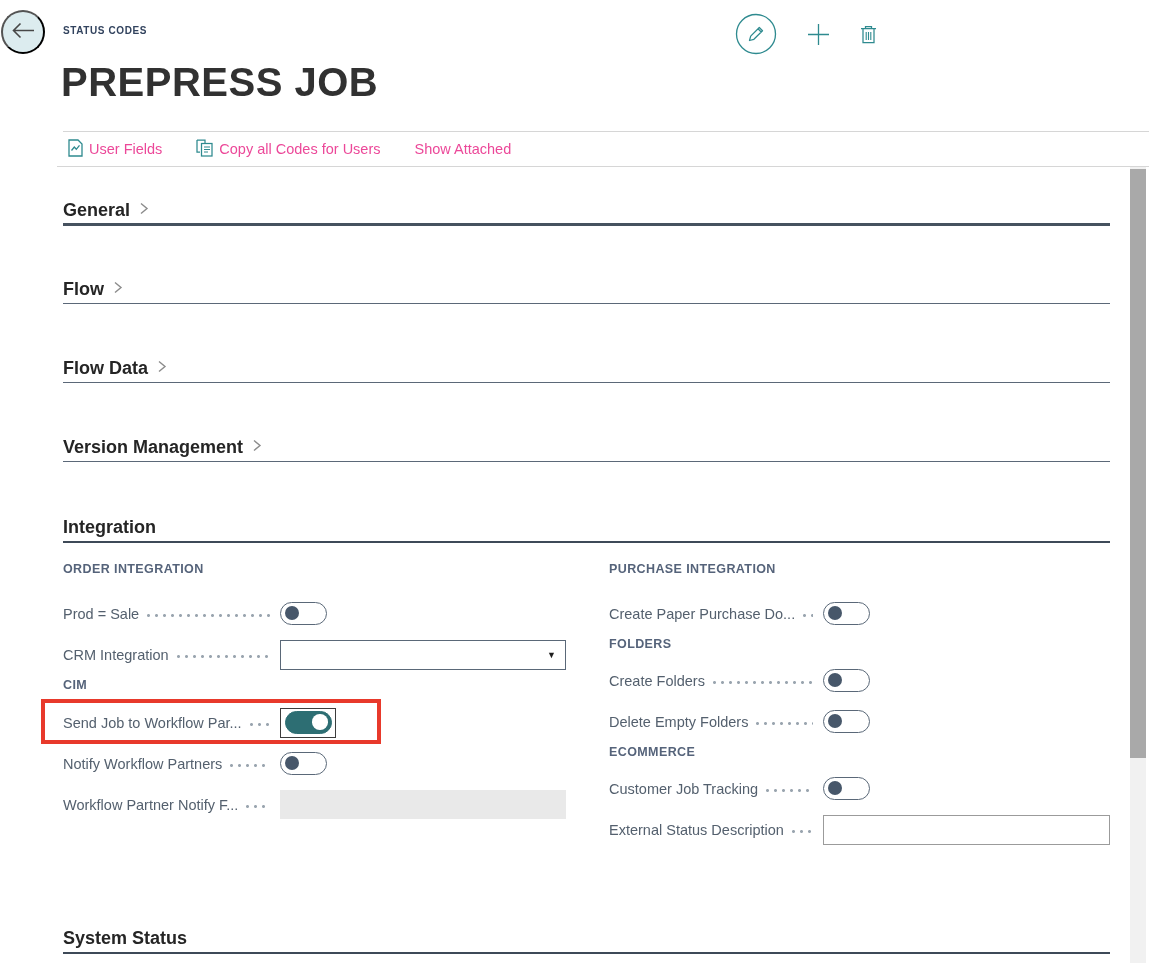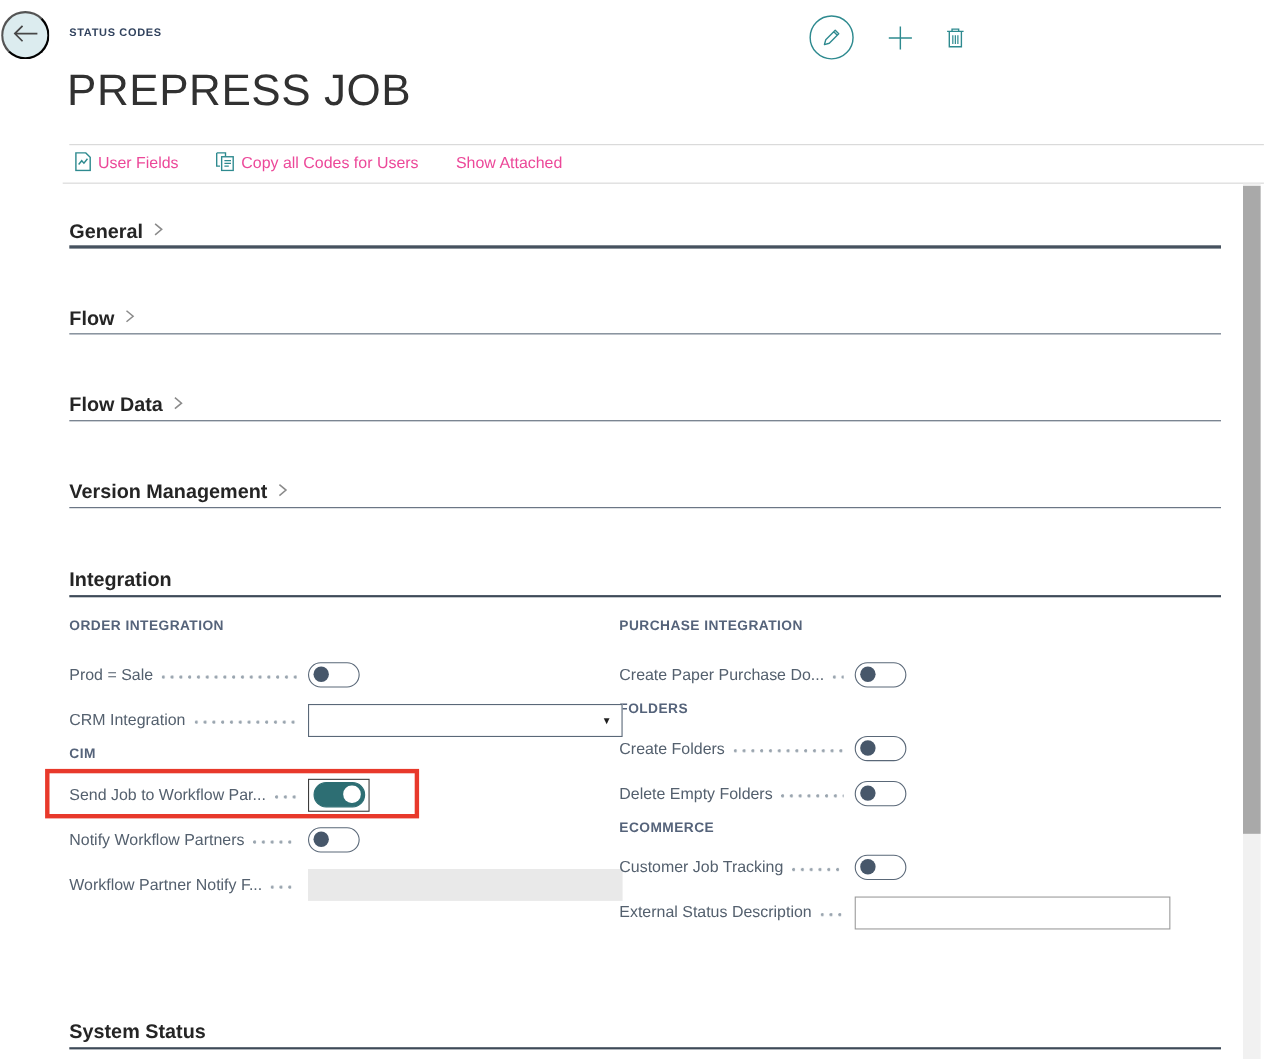--- a/index.html
+++ b/index.html
@@ -20,21 +20,21 @@
     display: flex; align-items: center; justify-content: center;
     cursor: pointer;
   }
   .page-caption {
     position: absolute; left: 63px; top: 25px;
     font-size: 10px; font-weight: 700; letter-spacing: 0.6px;
     color: #32435e;
   }
   .page-title {
     position: absolute; left: 61px; top: 60px;
-    font-size: 40px; font-weight: 400; letter-spacing: 0.5px;
+    font-size: 40px; font-weight: 700; letter-spacing: 0.5px;
     color: #313131;
   }
   .header-actions {
     position: absolute; left: 733px; top: 11px;
     display: flex; align-items: center; gap: 26px;
   }
   .icon-btn { background: none; border: none; cursor: pointer; padding: 2px; display: flex; align-items: center; }
 
   
   .toolbar-top-rule { position: absolute; left: 63px; right: 0; top: 131px; border-top: 1px solid #d6d6d6; }
@@ -63,21 +63,21 @@
   .rule-medium { border: none; border-top: 2px solid #3e4a58; margin-top: 1px; }
 
   .sec-general  { top: 197px; }
   .sec-flow     { top: 276px; }
   .sec-flowdata { top: 355px; }
   .sec-version  { top: 434px; }
   .sec-integration { top: 514px; }
   .sec-system   { top: 925px; }
 
   
-  .fields-grid { display: grid; grid-template-columns: 500px 501px; }
+  .fields-grid { display: grid; grid-template-columns: 500px 501px; column-gap: 46px; }
 
   .group-caption {
     font-size: 12.5px; font-weight: 700; letter-spacing: 0.4px;
     color: #55637a; height: 20px; line-height: 20px;
   }
   .field-row { display: flex; align-items: center; height: 41px; position: relative; }
   .label-area { display: flex; align-items: center; width: 217px; flex: none; min-width: 0; }
   .col-right .label-area { width: 214px; }
   .field-label { font-size: 14.5px; color: #54606e; white-space: nowrap; }
   .leader {

